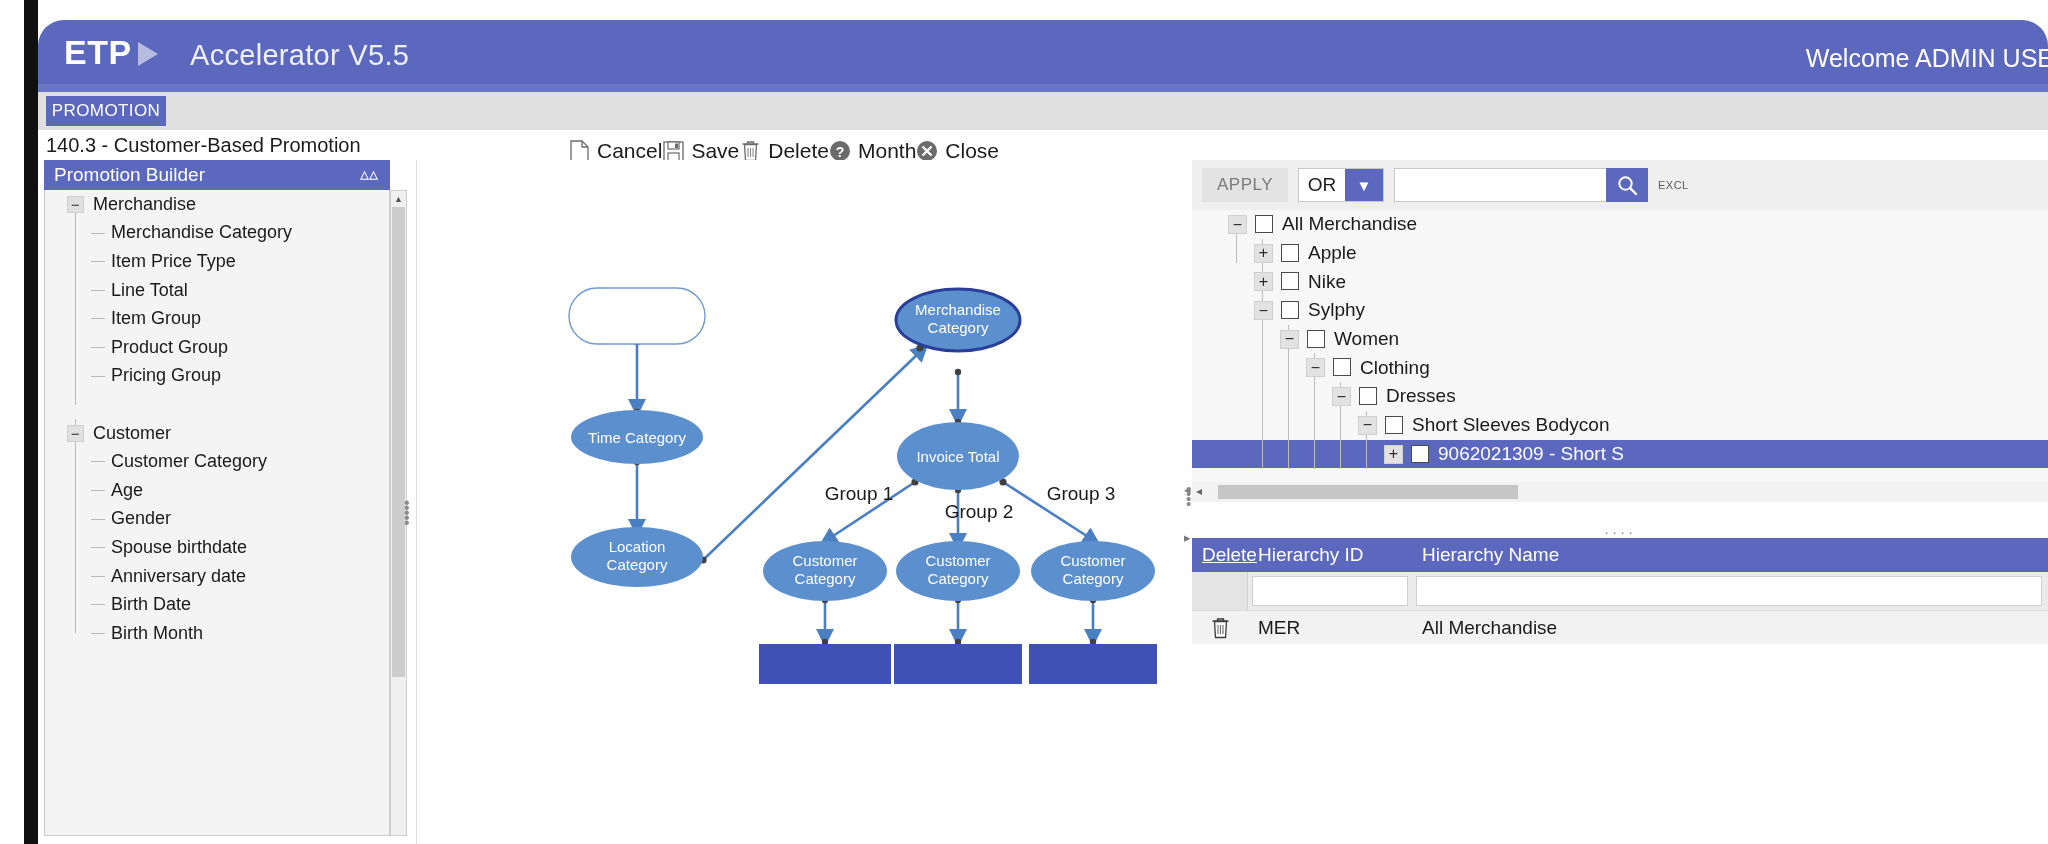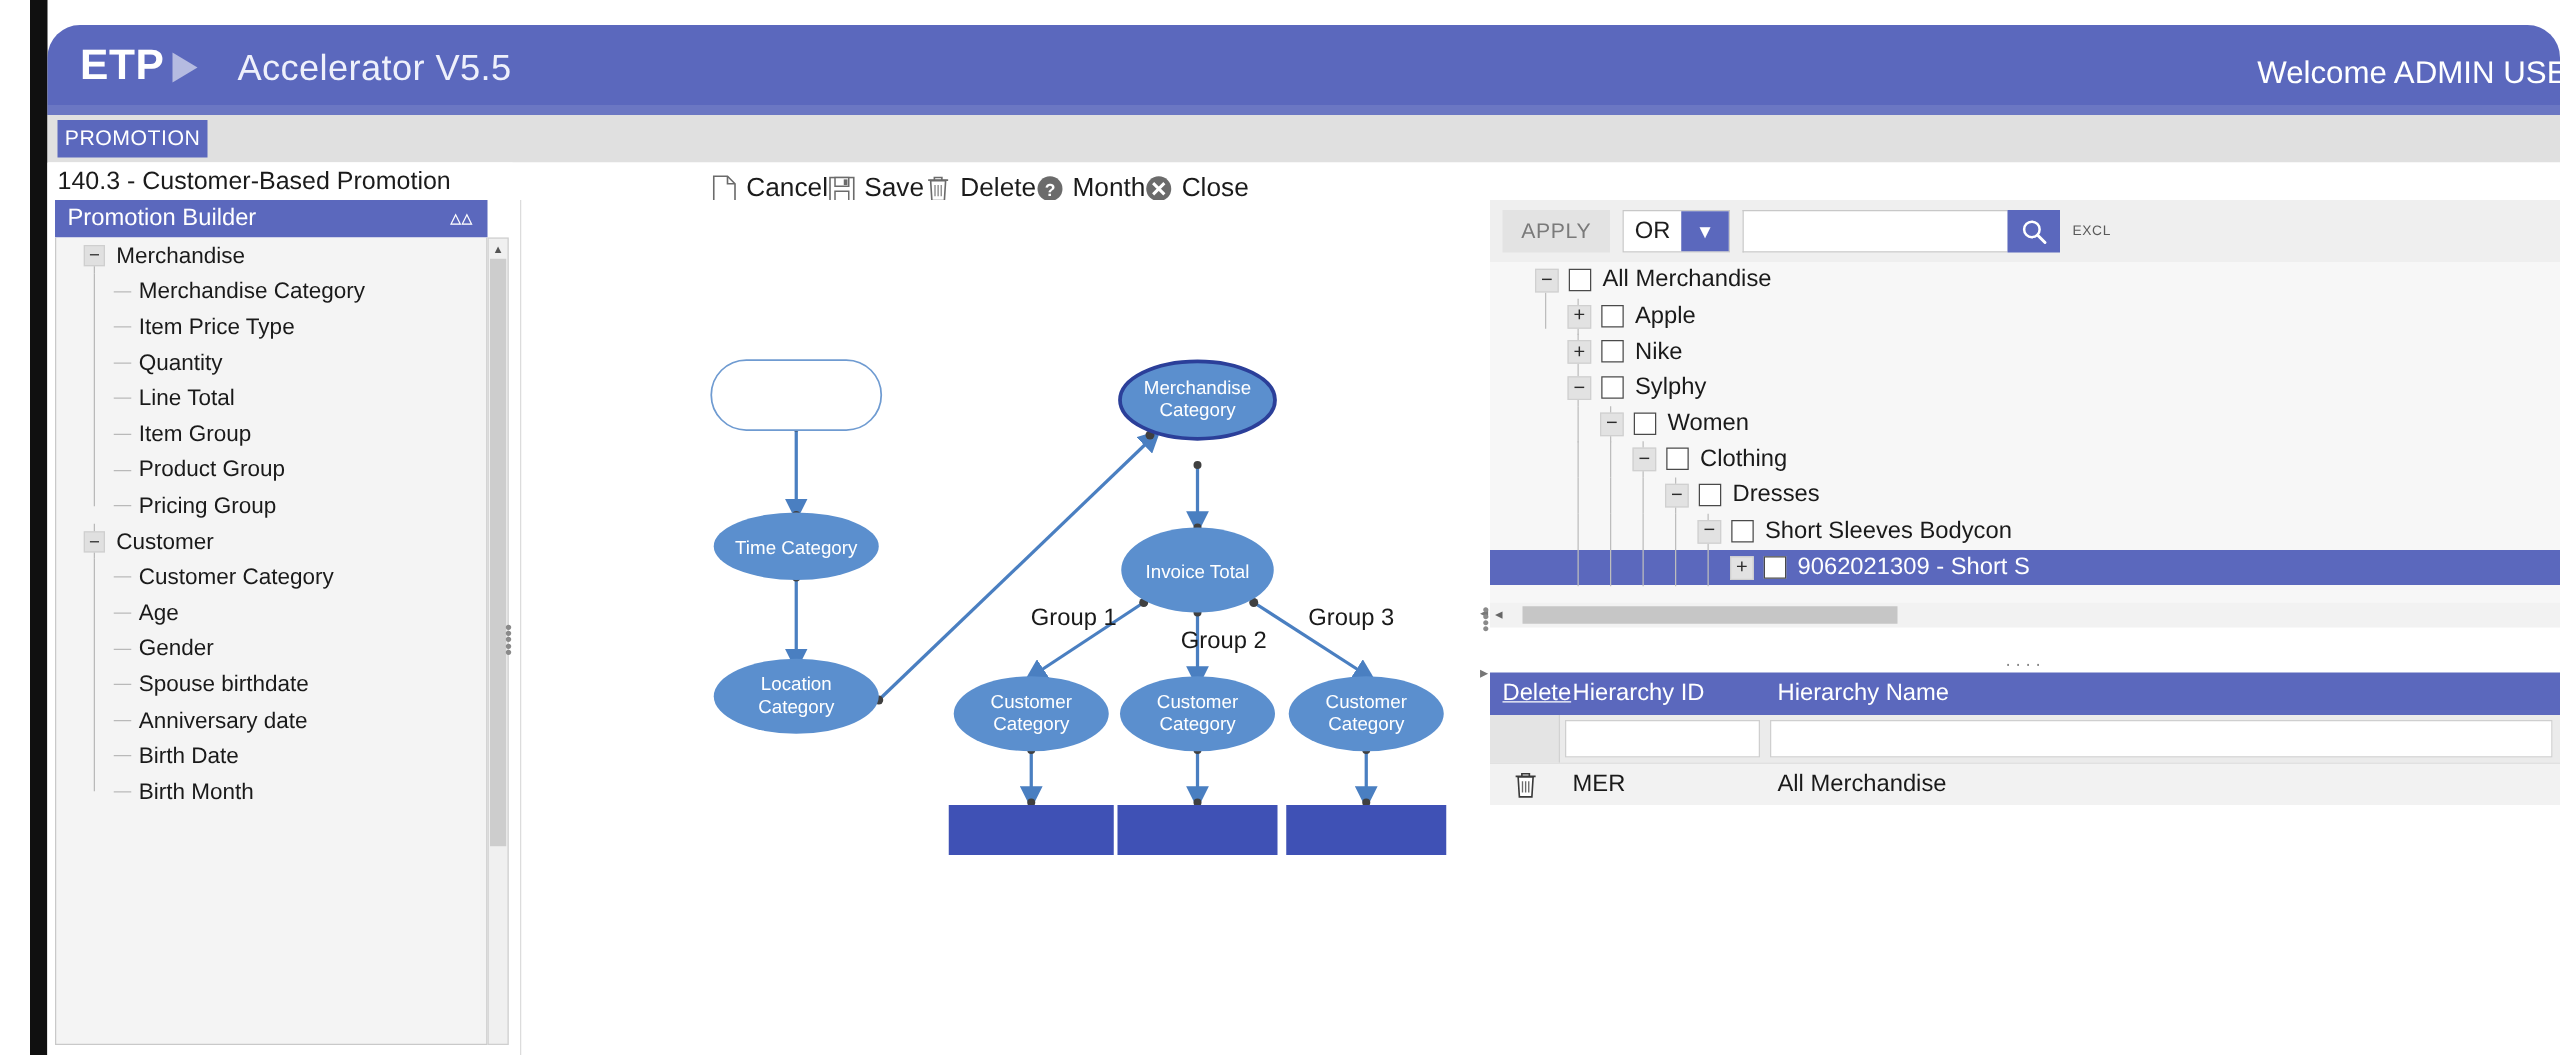--- a/index.html
+++ b/index.html
@@ -247,24 +247,20 @@
         </div>
         <div style="position:relative;height:200.2px;">
           <div class="vline" style="top:0;height:186px;"></div>
           <div class="tnode child">
             <span class="hline"></span>
               <span>Merchandise Category</span>
             </div>
           <div class="tnode child">
             <span class="hline"></span>
               <span>Item Price Type</span>
-            </div>
-          <div class="tnode child">
-            <span class="hline"></span>
-              <span>Quantity</span>
             </div>
           <div class="tnode child">
             <span class="hline"></span>
               <span>Line Total</span>
             </div>
           <div class="tnode child">
             <span class="hline"></span>
               <span>Item Group</span>
             </div>
           <div class="tnode child">

